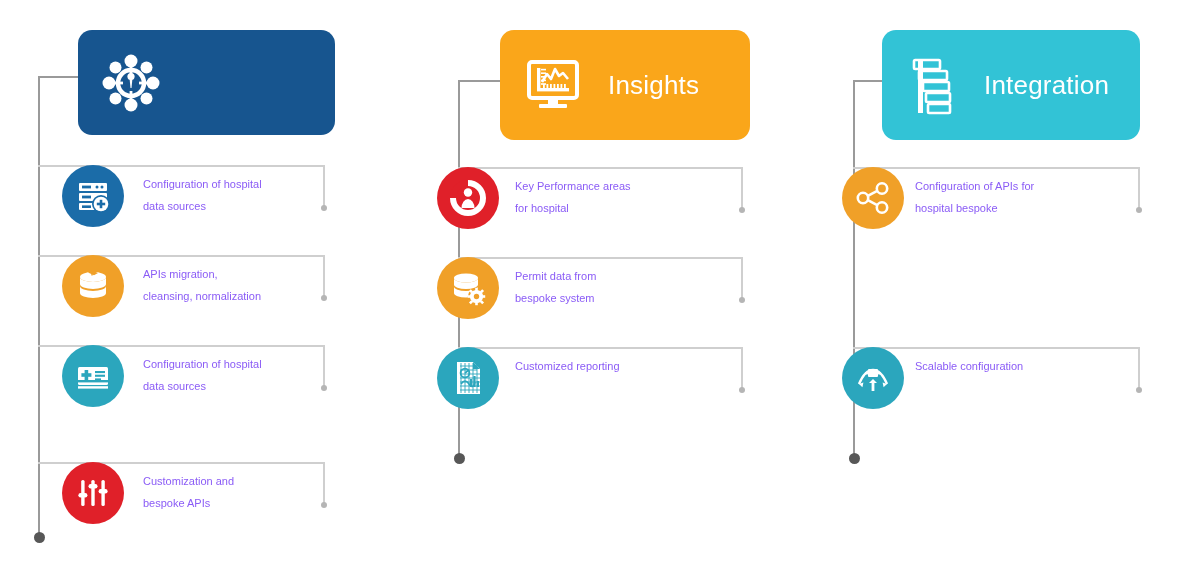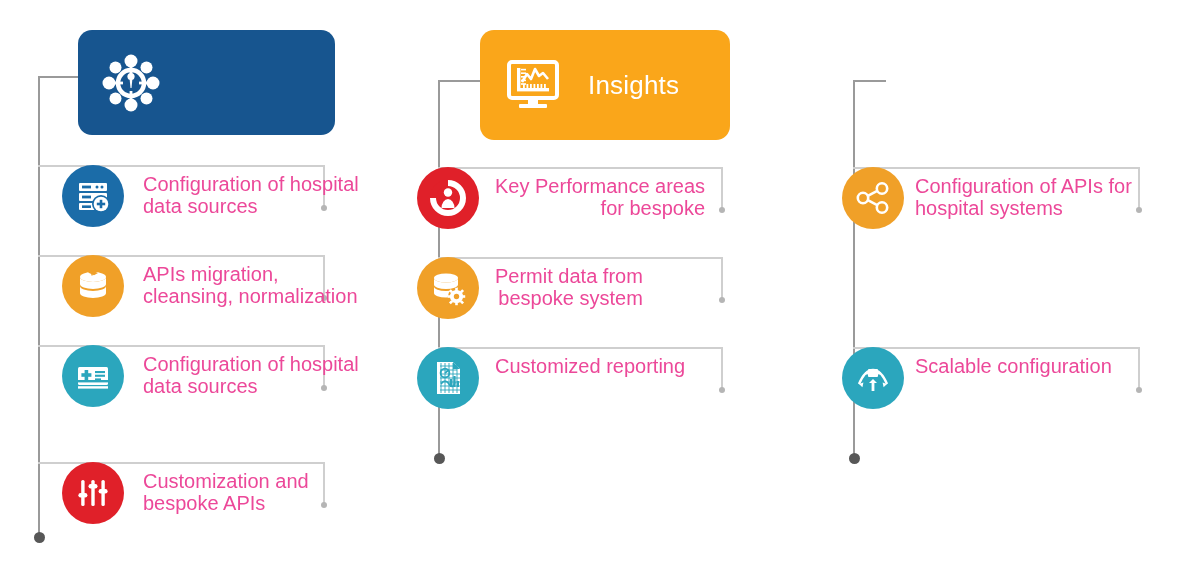--- a/index.html
+++ b/index.html
@@ -7,21 +7,21 @@
     width:1200px;height:565px;
     background:#ffffff;
     font-family:"Liberation Sans","DejaVu Sans",sans-serif;
     overflow:hidden;
     position:relative;
   }
   #canvas{position:absolute;inset:0;width:1200px;height:565px;}
 
   .column{position:absolute;top:0;height:565px;}
   #col-0{left:0;width:400px;}
-  #col-1{left:405px;width:400px;text-align:right;}
+  #col-1{left:425px;width:400px;}
   #col-2{left:820px;width:380px;}
 
   
   .header-card{
     position:absolute;
     border-radius:14px;
     display:flex;
     align-items:center;
     box-sizing:border-box;
   }
@@ -57,21 +57,21 @@
   .row{position:absolute;left:0;width:100%;height:72px;}
   .row-icon{
     position:absolute;top:0;left:62px;
     width:62px;height:62px;border-radius:50%;
     display:flex;align-items:center;justify-content:center;
   }
   #col-1 .row-icon{left:12px;}
   #col-2 .row-icon{left:22px;}
   .row-text{
     position:absolute;top:8px;
-    font-size:20px;line-height:22px;color:#ec4899;
+    font-size:11px;line-height:22px;color:#8b5cf6;
     white-space:pre-line;
   }
   #col-0 .row-text{left:143px;}
   #col-1 .row-text{left:90px;}
   #col-2 .row-text{left:95px;}
 
   .row-bracket{position:absolute;height:2px;background:#cfcfcf;top:0;}
   .row-bracket-v{position:absolute;width:2px;background:#cfcfcf;top:0;height:42px;}
   .row-dot{position:absolute;width:6px;height:6px;border-radius:50%;background:#b5b5b5;}
 
@@ -246,21 +246,21 @@
           <path d="M22 4 a18 18 0 0 1 18 18 h-6 a12 12 0 0 0 -12 -12 z"></path>
           <path d="M40 22 a18 18 0 0 1 -18 18 v-6 a12 12 0 0 0 12 -12 z"></path>
           <path d="M22 40 a18 18 0 0 1 -18 -18 h6 a12 12 0 0 0 12 12 z"></path>
           <path d="M4 22 a18 18 0 0 1 18 -18 v6 a12 12 0 0 0 -12 12 z" fill="#e02029"></path>
           <circle cx="22" cy="16.5" r="4.2"></circle>
           <path d="M15.5 32 a6.5 9 0 0 1 13 0 z"></path>
         </g>
           </svg>
       </span>
       <span class="row-text">Key Performance areas
-for bespoke</span>
+for hospital</span>
     </div>
 
     <div class="row" style="top:347px;">
       <div class="row-bracket" style="left:33px;width:285px;"></div>
       <div class="row-bracket-v" style="left:316px;"></div>
       <div class="row-dot" style="left:314px;top:40px;"></div>
       <span class="row-icon" style="background:#2ba6bd;">
         <svg width="40" height="40" viewBox="0 0 40 40">
             <g>
           <path d="M9 4 h16 l7 7 v25 h-23 z" fill="#ffffff"></path>
@@ -313,38 +313,53 @@
 bespoke system</span>
     </div>
   </div>
 
   <div class="column" id="col-2">
 
     <div class="trunk-stub" style="left:33px;top:80px;width:33px;"></div>
     <div class="trunk" style="left:33px;top:80px;height:378px;"></div>
     <div class="trunk-dot" style="left:29px;top:453px;"></div>
 
+    <div class="header-card" style="background:#32c3d6;">
+      <span class="header-icon">
+        <svg width="56" height="62" viewBox="0 0 56 62">
+            <g fill="#ffffff">
+          <rect x="4" y="6" width="26" height="9" rx="1.2" fill="none" stroke="#ffffff" stroke-width="2.6"></rect>
+          <rect x="9" y="17" width="28" height="9" rx="1.2" fill="none" stroke="#ffffff" stroke-width="2.6"></rect>
+          <rect x="13" y="28" width="26" height="9" rx="1.2" fill="none" stroke="#ffffff" stroke-width="2.6"></rect>
+          <rect x="16" y="39" width="24" height="9" rx="1.2" fill="none" stroke="#ffffff" stroke-width="2.6"></rect>
+          <rect x="18" y="50" width="22" height="9" rx="1.2" fill="none" stroke="#ffffff" stroke-width="2.6"></rect>
+          <rect x="8" y="5" width="5" height="54"></rect>
+        </g>
+          </svg>
+      </span>
+      <span class="header-title">Integration</span>
+    </div>
 
     <div class="row" style="top:167px;">
       <div class="row-bracket" style="left:33px;width:287px;"></div>
       <div class="row-bracket-v" style="left:318px;"></div>
       <div class="row-dot" style="left:316px;top:40px;"></div>
       <span class="row-icon" style="background:#f0a028;">
         <svg width="40" height="40" viewBox="0 0 40 40">
           <g fill="none" stroke="#ffffff" stroke-width="2.6">
             <circle cx="10" cy="20" r="5.2"></circle>
             <circle cx="29" cy="10.5" r="5.2"></circle>
             <circle cx="29" cy="29.5" r="5.2"></circle>
             <path d="M14.8 17.8 L24.2 12.8"></path>
             <path d="M14.8 22.2 L24.2 27.2"></path>
           </g>
         </svg>
       </span>
       <span class="row-text">Configuration of APIs for
-hospital systems</span>
+hospital bespoke</span>
     </div>
 
 
     <div class="row" style="top:347px;">
       <div class="row-bracket" style="left:33px;width:287px;"></div>
       <div class="row-bracket-v" style="left:318px;"></div>
       <div class="row-dot" style="left:316px;top:40px;"></div>
       <span class="row-icon" style="background:#2ba6bd;">
         <svg width="40" height="40" viewBox="0 0 40 40">
             <g fill="#ffffff">

